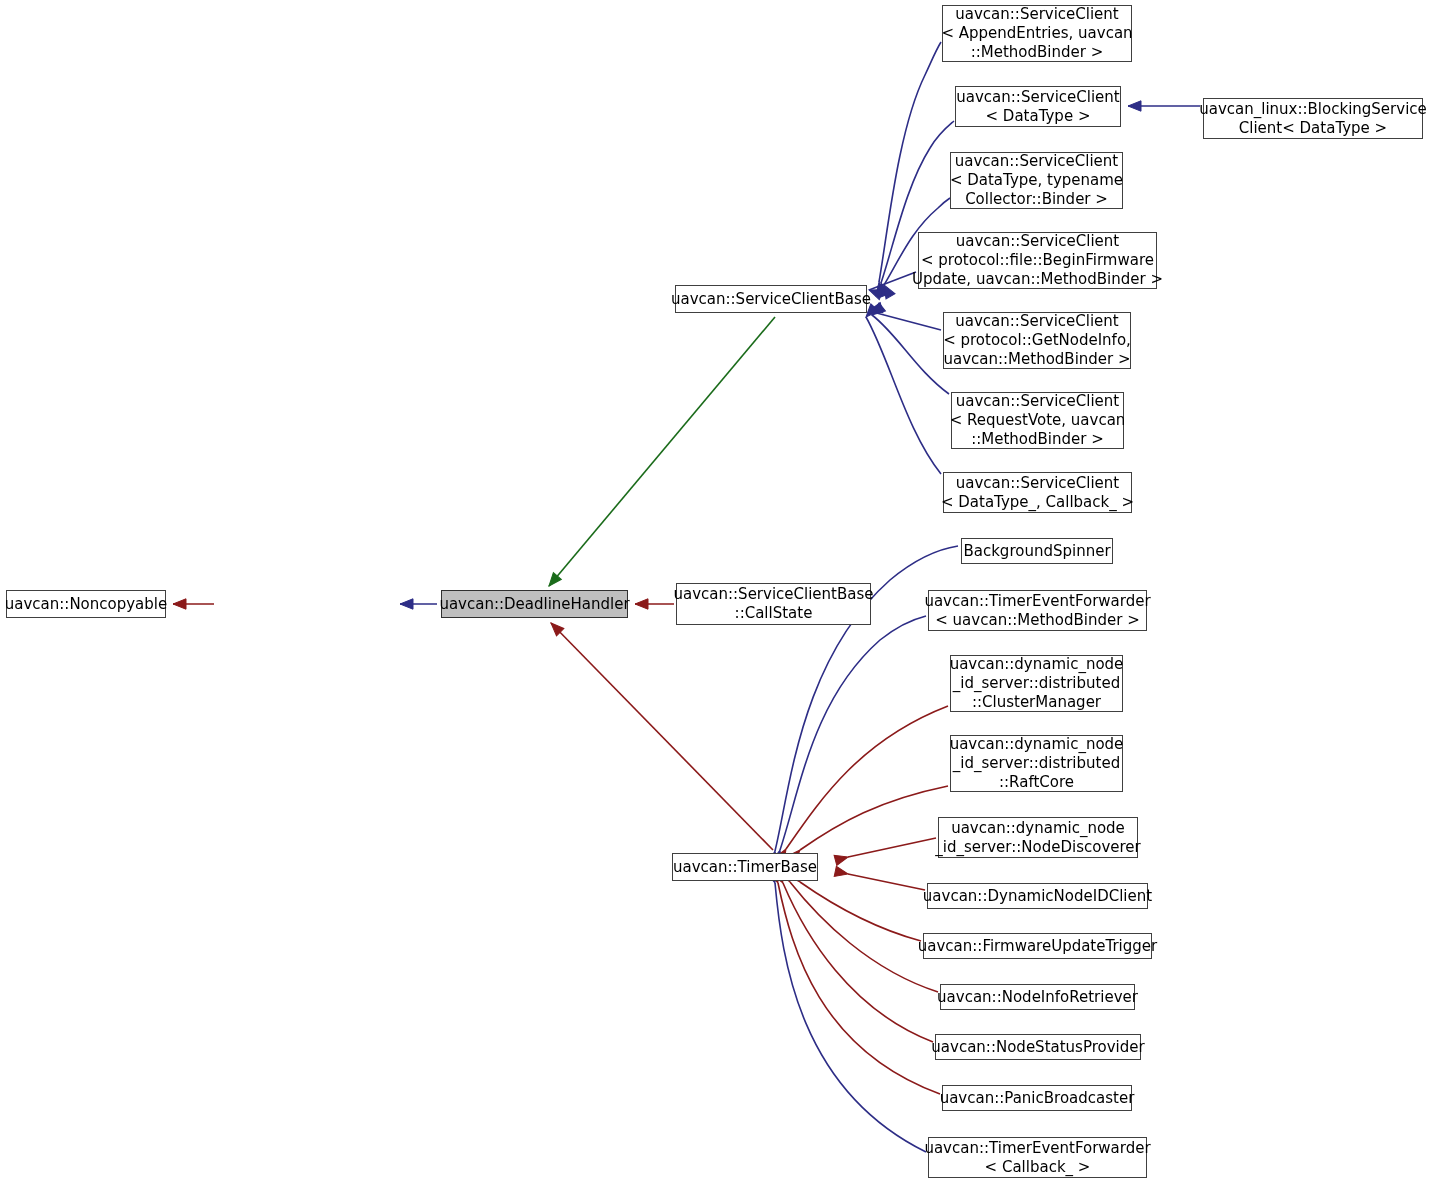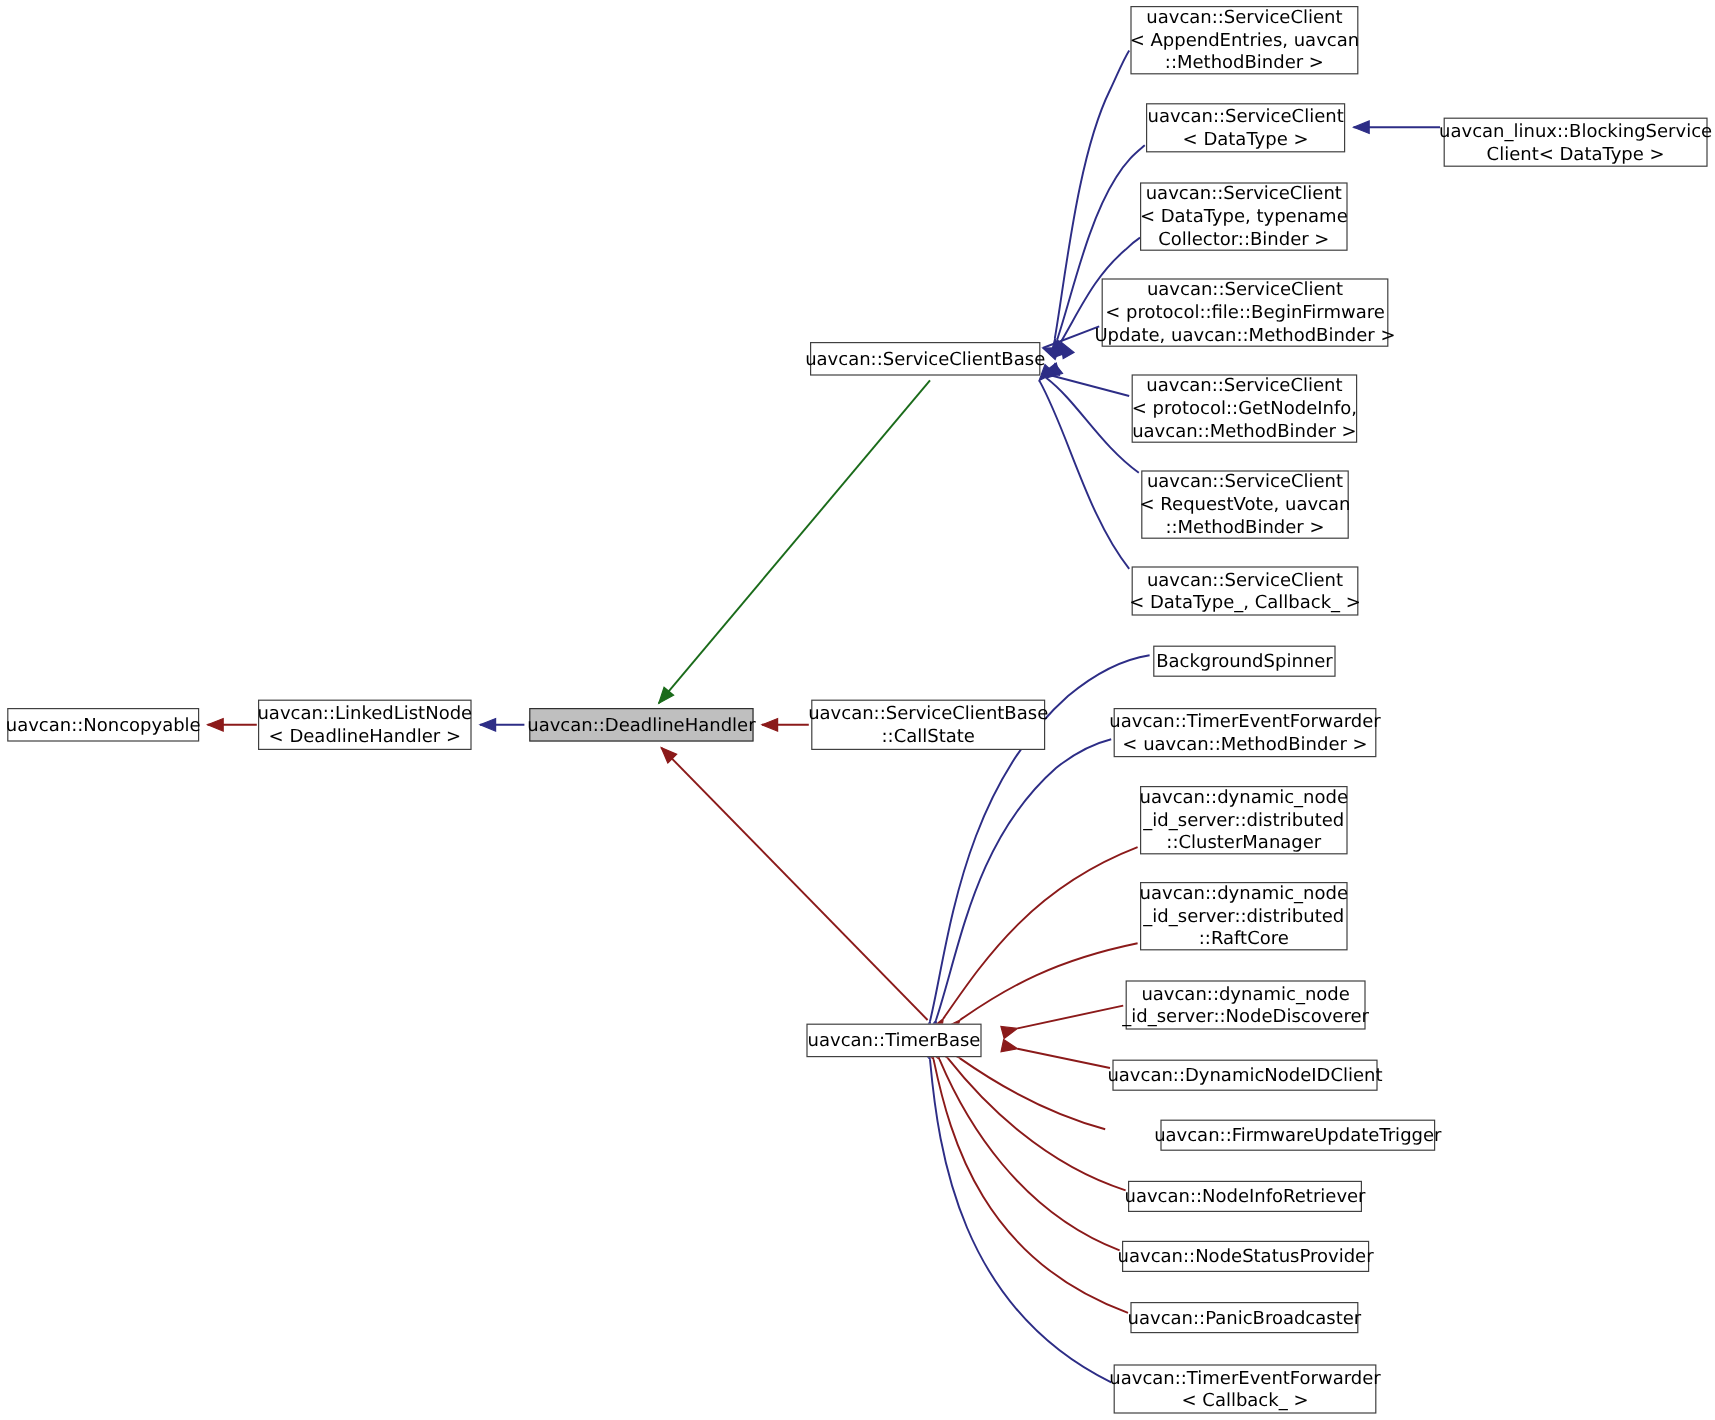--- a/index.html
+++ b/index.html
@@ -166,37 +166,35 @@
     <div class="node" style="left: 943px; top: 312px; width: 188px; height: 57px;"><span class="node-label">uavcan::ServiceClient
 &lt; protocol::GetNodeInfo,
 uavcan::MethodBinder &gt;</span></div>
     <div class="node" style="left: 951px; top: 392px; width: 173px; height: 57px;"><span class="node-label">uavcan::ServiceClient
 &lt; RequestVote, uavcan
 ::MethodBinder &gt;</span></div>
     <div class="node" style="left: 943px; top: 472px; width: 189px; height: 41px;"><span class="node-label">uavcan::ServiceClient
 &lt; DataType_, Callback_ &gt;</span></div>
     <div class="node" style="left: 675px; top: 285px; width: 192px; height: 28px;"><span class="node-label">uavcan::ServiceClientBase</span></div>
     <div class="node" style="left: 6px; top: 590px; width: 160px; height: 28px; justify-content: center;"><span class="node-label">uavcan::Noncopyable</span></div>
-    <div class="node" style="left: 215px; top: 583px; width: 178px; height: 42px;"><span class="node-label">uavcan::LinkedListNode
-&lt; DeadlineHandler &gt;</span></div>
     <div class="node highlight" style="left: 441px; top: 590px; width: 187px; height: 28px;"><span class="node-label">uavcan::DeadlineHandler</span></div>
     <div class="node" style="left: 676px; top: 583px; width: 195px; height: 42px;"><span class="node-label">uavcan::ServiceClientBase
 ::CallState</span></div>
     <div class="node" style="left: 672px; top: 853px; width: 146px; height: 28px;"><span class="node-label">uavcan::TimerBase</span></div>
     <div class="node" style="left: 961px; top: 538px; width: 152px; height: 26px;"><span class="node-label">BackgroundSpinner</span></div>
     <div class="node" style="left: 928px; top: 590px; width: 219px; height: 41px;"><span class="node-label">uavcan::TimerEventForwarder
 &lt; uavcan::MethodBinder &gt;</span></div>
     <div class="node" style="left: 950px; top: 655px; width: 173px; height: 57px;"><span class="node-label">uavcan::dynamic_node
 _id_server::distributed
 ::ClusterManager</span></div>
     <div class="node" style="left: 950px; top: 735px; width: 173px; height: 57px;"><span class="node-label">uavcan::dynamic_node
 _id_server::distributed
 ::RaftCore</span></div>
     <div class="node" style="left: 938px; top: 817px; width: 200px; height: 41px;"><span class="node-label">uavcan::dynamic_node
 _id_server::NodeDiscoverer</span></div>
     <div class="node" style="left: 927px; top: 883px; width: 221px; height: 26px;"><span class="node-label">uavcan::DynamicNodeIDClient</span></div>
-    <div class="node" style="left: 923px; top: 933px; width: 229px; height: 26px; margin-left: 44px;"><span class="node-label">uavcan::FirmwareUpdateTrigger</span></div>
+    <div class="node" style="left: 923px; top: 933px; width: 229px; height: 26px;"><span class="node-label">uavcan::FirmwareUpdateTrigger</span></div>
     <div class="node" style="left: 940px; top: 984px; width: 195px; height: 26px;"><span class="node-label">uavcan::NodeInfoRetriever</span></div>
     <div class="node" style="left: 935px; top: 1034px; width: 206px; height: 26px;"><span class="node-label">uavcan::NodeStatusProvider</span></div>
     <div class="node" style="left: 942px; top: 1085px; width: 190px; height: 26px;"><span class="node-label">uavcan::PanicBroadcaster</span></div>
     <div class="node" style="left: 928px; top: 1137px; width: 219px; height: 41px;"><span class="node-label">uavcan::TimerEventForwarder
 &lt; Callback_ &gt;</span></div>
   </div>
 
 </body></html>

